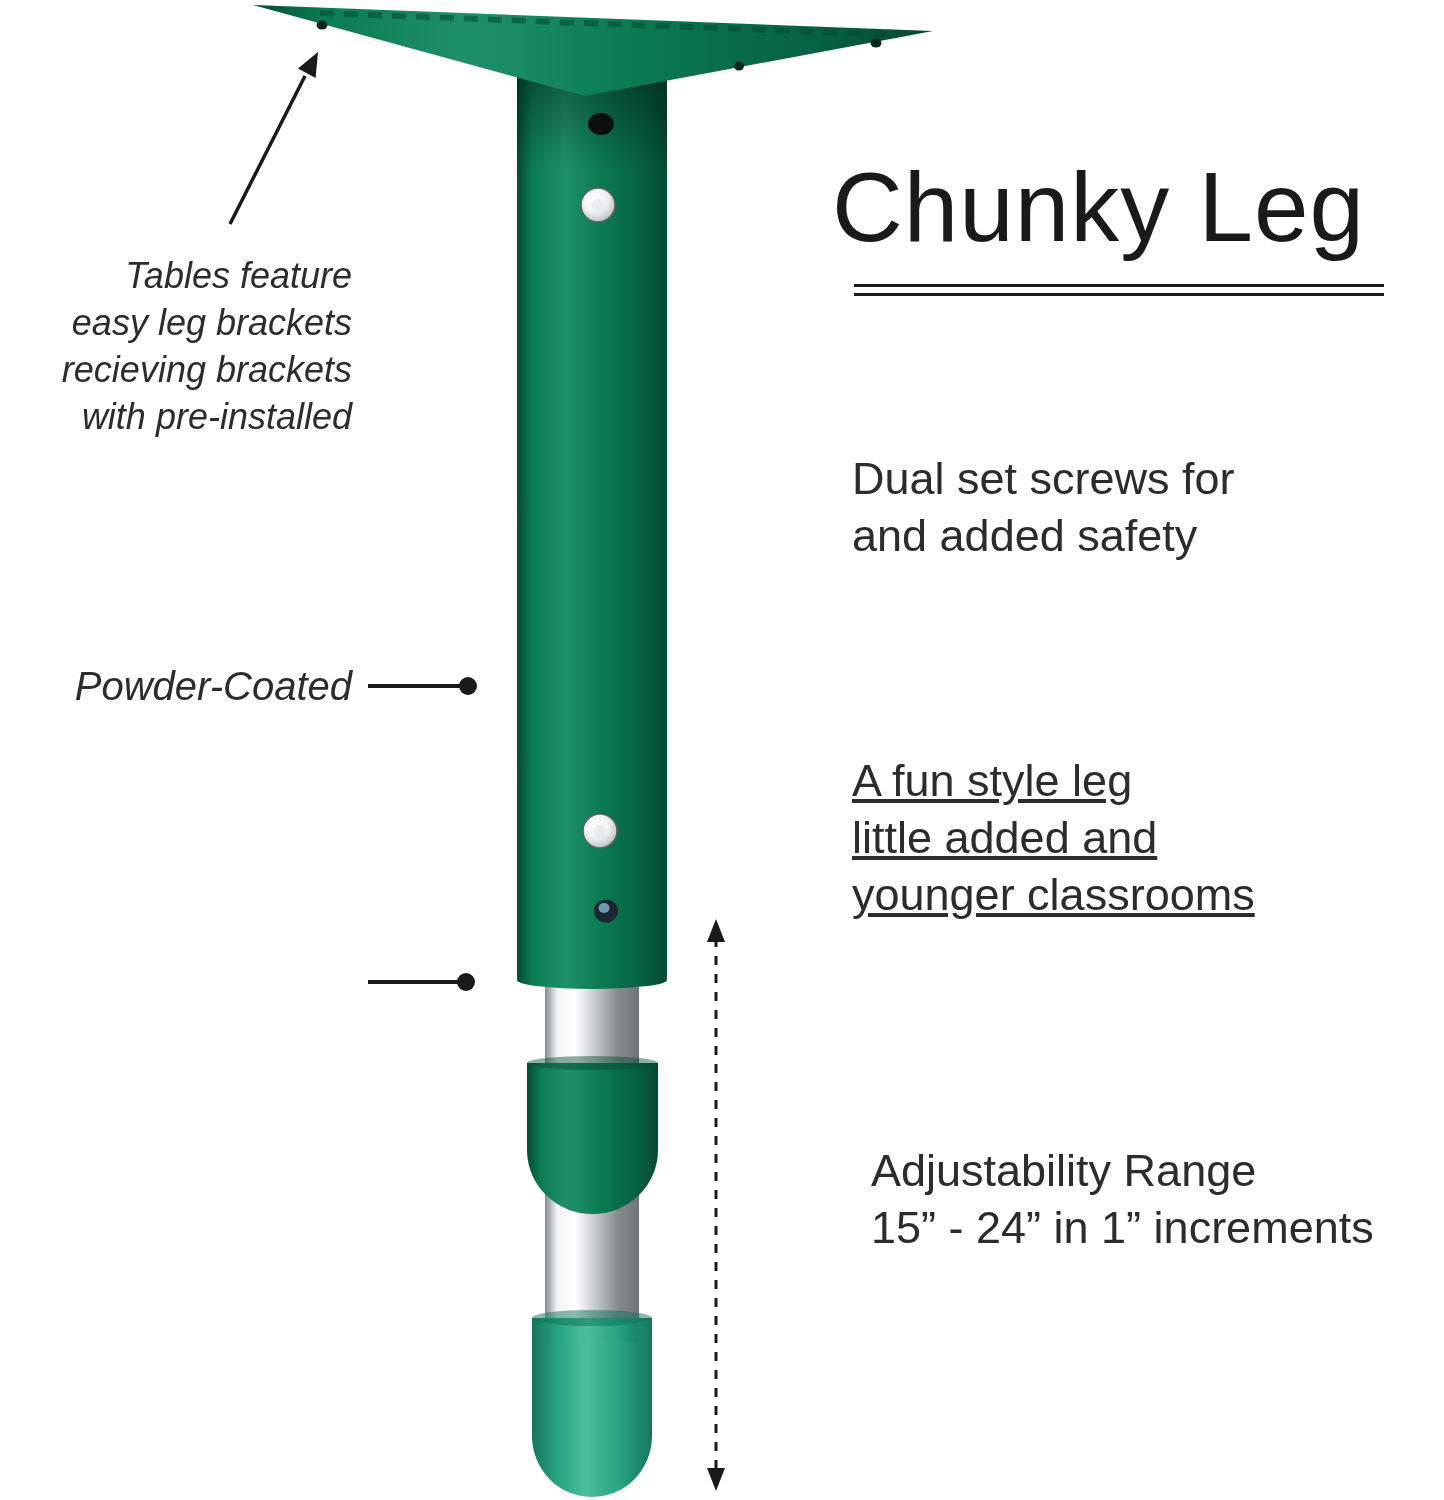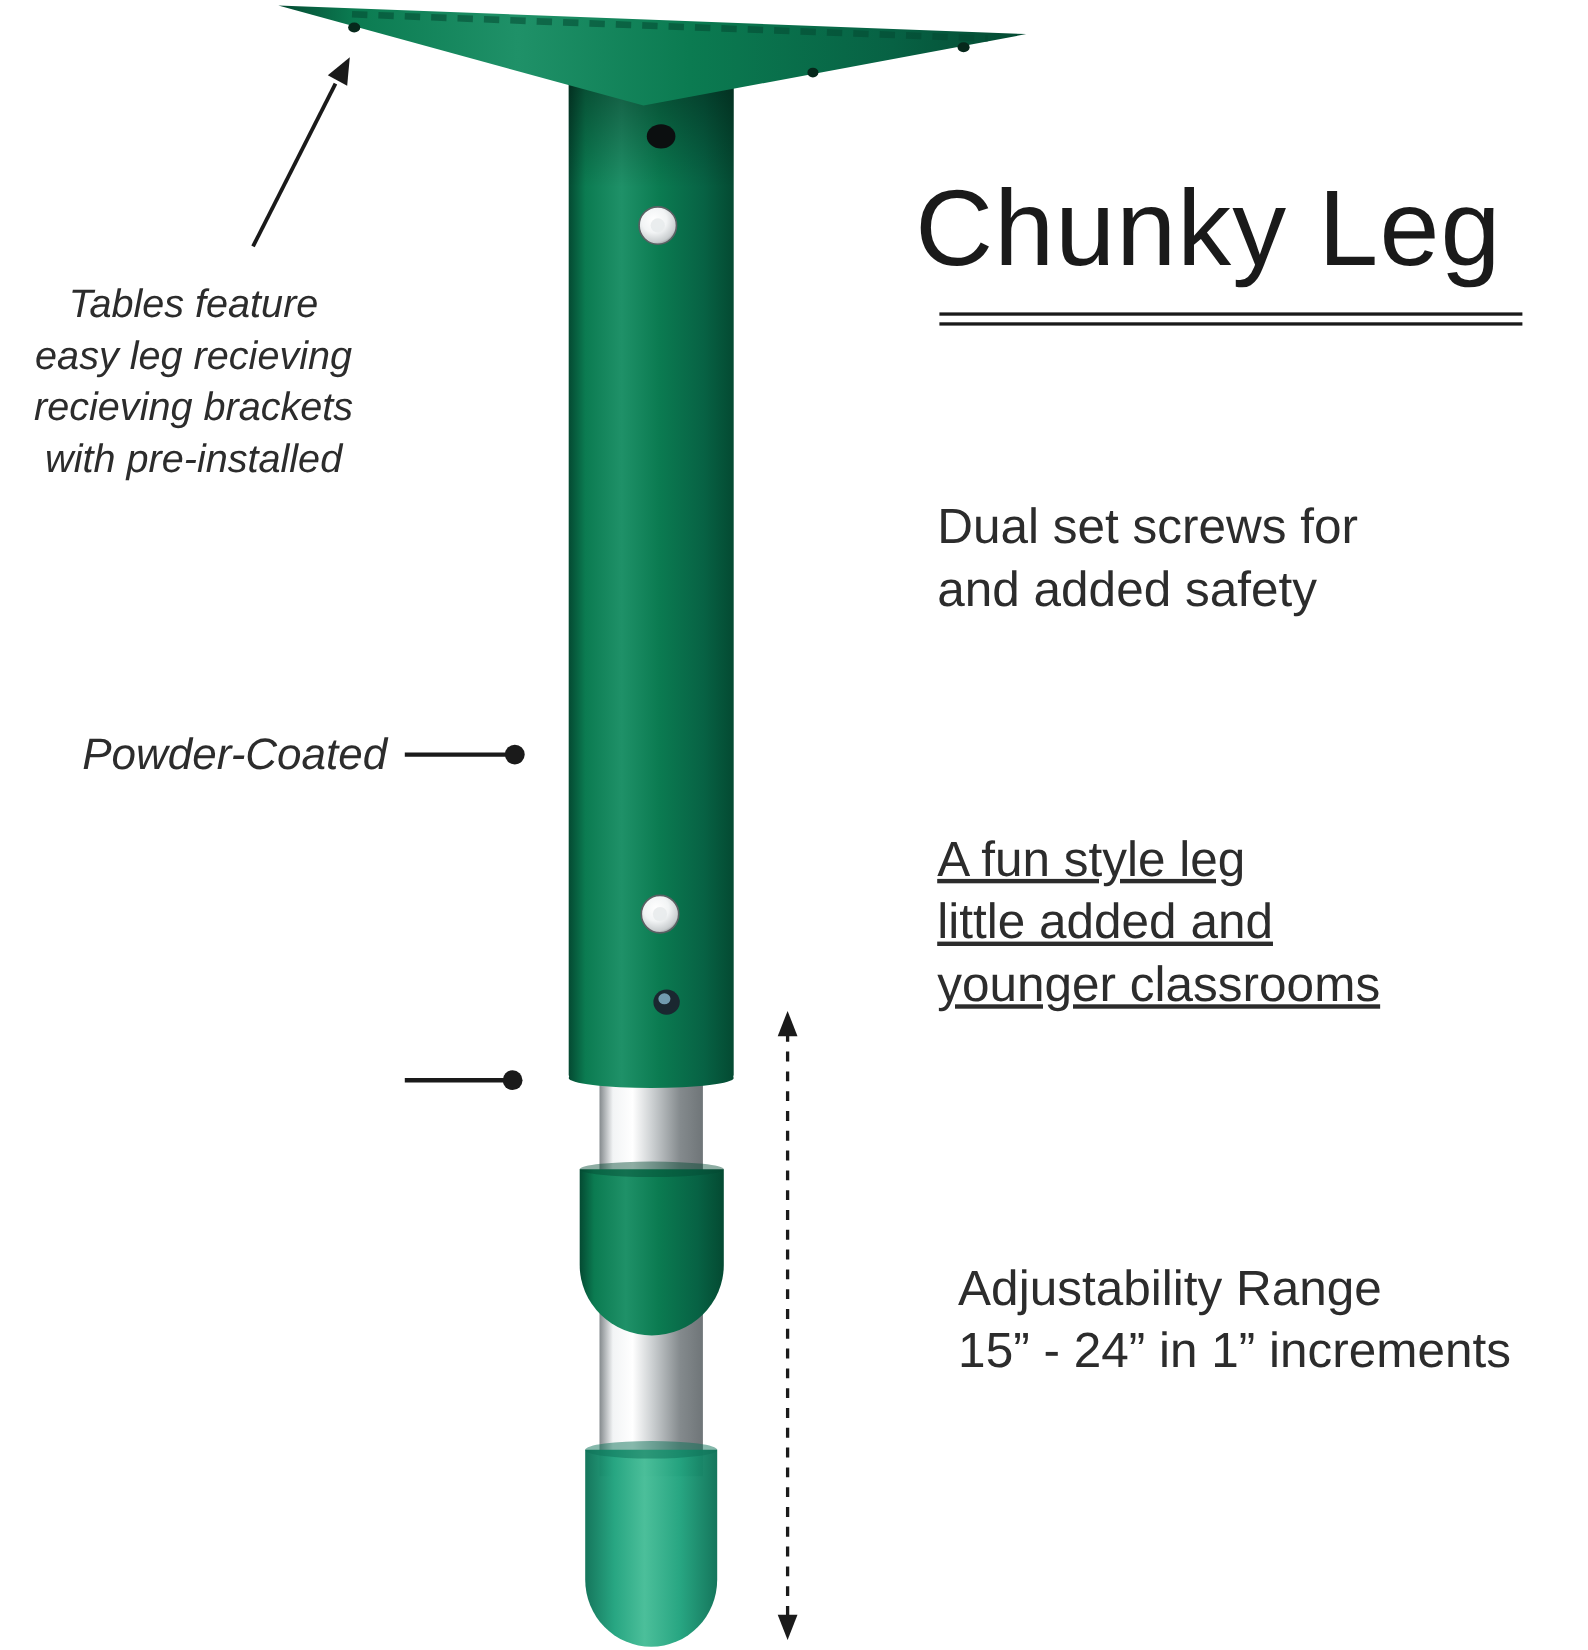--- a/index.html
+++ b/index.html
@@ -22,21 +22,21 @@
   .s-chromeDeep{stop-color:var(--chromeDeep);}
   .s-foot{stop-color:var(--foot);}
   .s-footHi{stop-color:var(--footHi);}
   .s-footDeep{stop-color:var(--footDeep);}
   .s-white{stop-color:#ffffff;}
   .s-shadow0{stop-color:rgba(0,0,0,0.5);}
   .s-shadow1{stop-color:rgba(0,0,0,0);}
 
   .note{
     position:absolute;left:0;top:252px;width:352px;
-    text-align:center;font-style:italic;
+    text-align:right;font-style:italic;
     font-size:36px;line-height:47px;color:var(--text);
   }
   .side-label{
     position:absolute;left:0;width:352px;text-align:right;
     font-style:italic;font-size:40px;line-height:48px;color:var(--text);
   }
   #powder-label{top:662px;}
   #chrome-label{top:958px;}
 
   .title{
@@ -134,21 +134,21 @@
     <line x1="368" y1="982" x2="464" y2="982" stroke="var(--ink)" stroke-width="4"></line>
     <circle cx="466" cy="982" r="9" fill="var(--ink)"></circle>
 
     <line x1="716" y1="938" x2="716" y2="1472" stroke="var(--ink)" stroke-width="3" stroke-dasharray="9 9"></line>
     <polygon points="716,919 707,942 725,942" fill="var(--ink)"></polygon>
     <polygon points="716,1491 707,1468 725,1468" fill="var(--ink)"></polygon>
   </svg>
 
   <div class="note">
     <span class="tline">Tables feature</span>
-    <span class="tline">easy leg recieving</span>
+    <span class="tline">easy leg brackets</span>
     <span class="tline">recieving brackets</span>
     <span class="tline">with pre-installed</span>
   </div>
 
   <div class="side-label" id="powder-label">Powder-Coated</div>
 
 
   <div class="title">Chunky Leg</div>
 
   <div class="title-underline">

